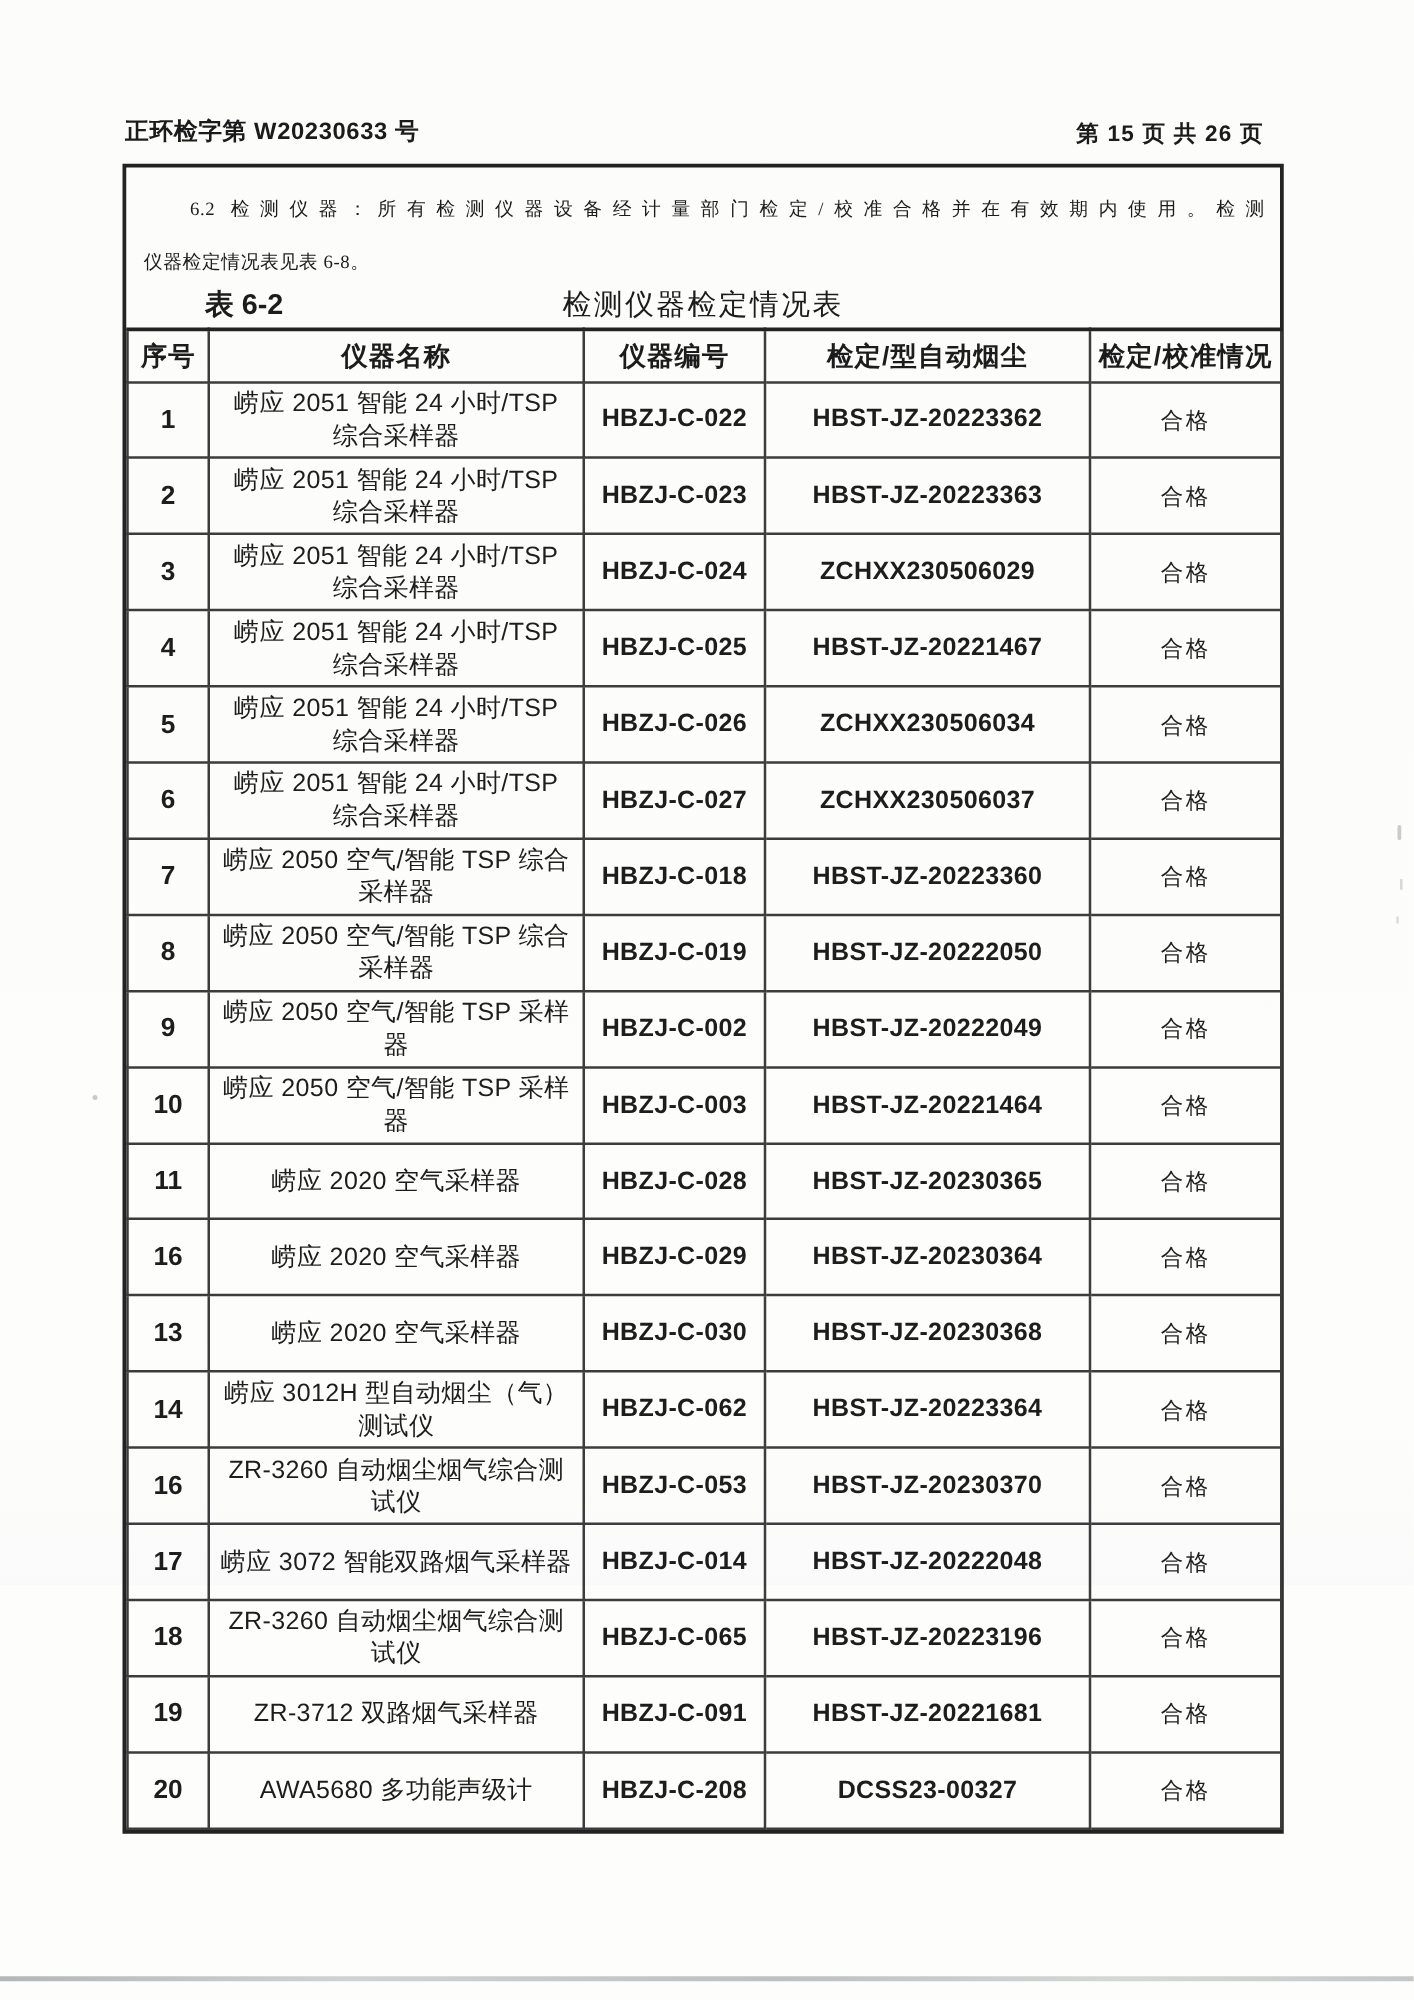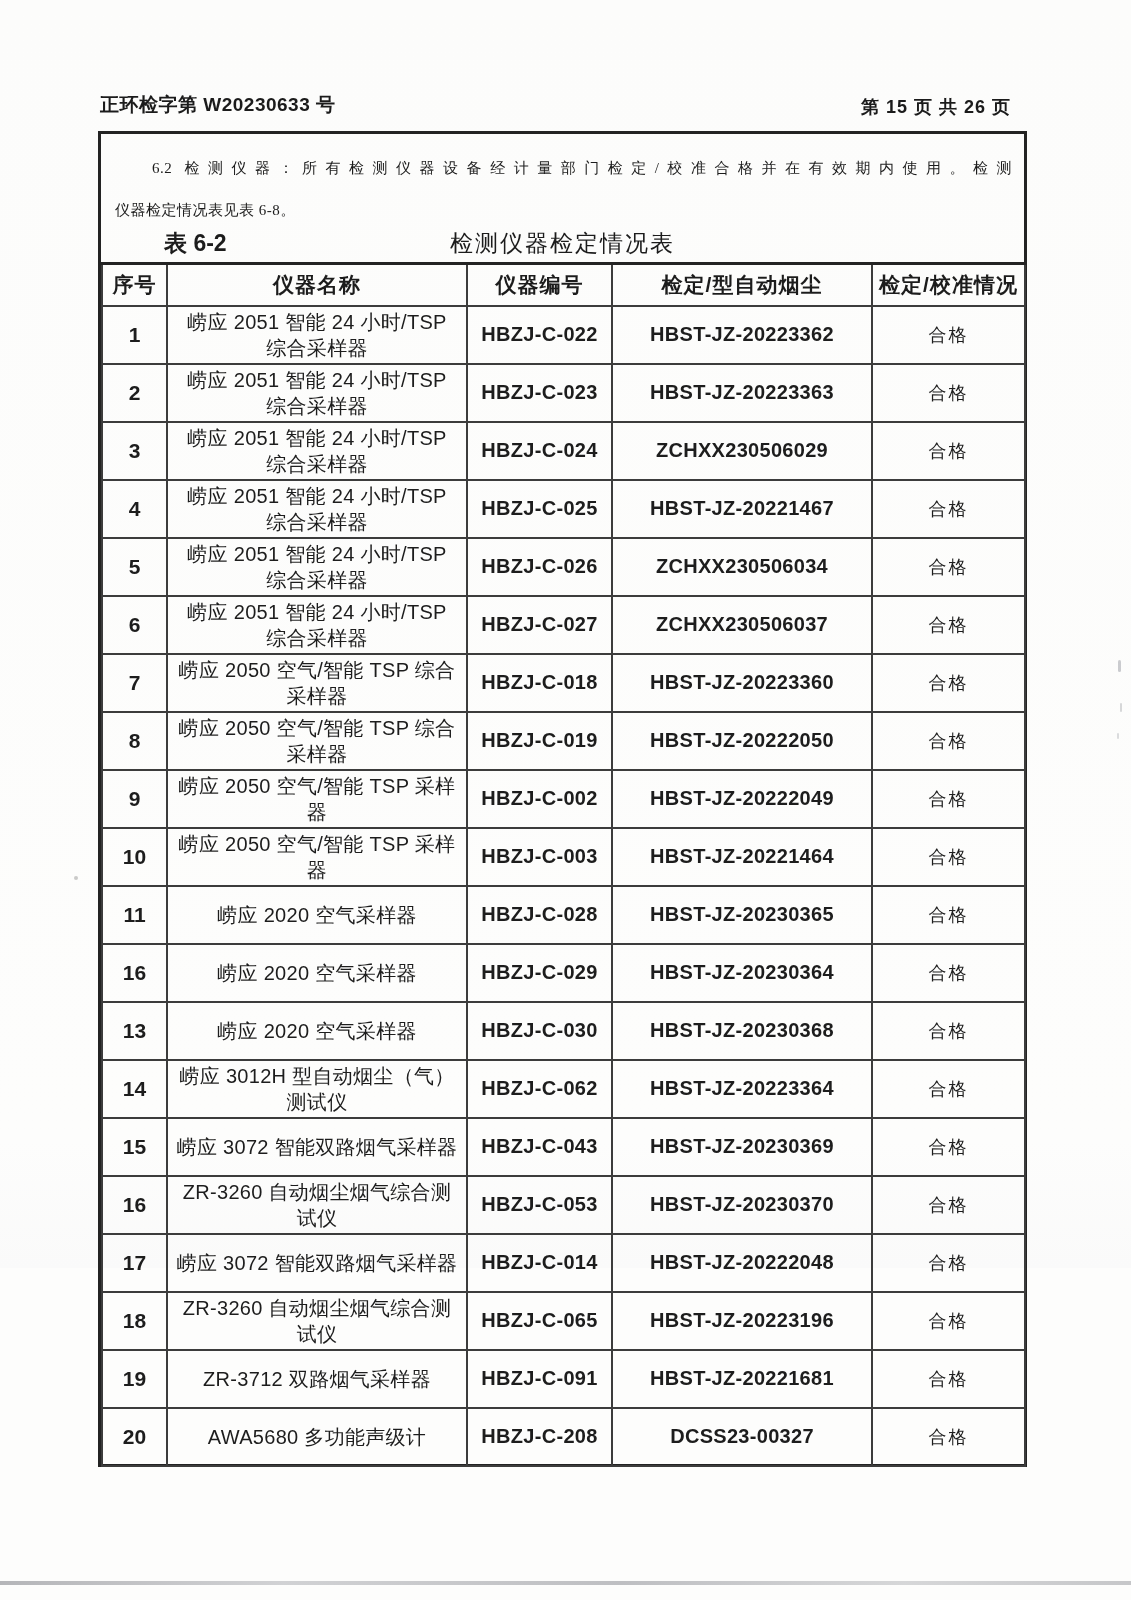--- a/index.html
+++ b/index.html
@@ -218,27 +218,20 @@
             <td class="col-status">合格</td>
           </tr>
           <tr class="data-row">
             <td class="col-no">14</td>
             <td class="col-name">崂应 3012H 型自动烟尘（气）测试仪</td>
             <td class="col-code">HBZJ-C-062</td>
             <td class="col-cert">HBST-JZ-20223364</td>
             <td class="col-status">合格</td>
           </tr>
           <tr class="data-row">
-            <td class="col-no">15</td>
-            <td class="col-name">崂应 3072 智能双路烟气采样器</td>
-            <td class="col-code">HBZJ-C-043</td>
-            <td class="col-cert">HBST-JZ-20230369</td>
-            <td class="col-status">合格</td>
-          </tr>
-          <tr class="data-row">
             <td class="col-no">16</td>
             <td class="col-name">ZR-3260 自动烟尘烟气综合测试仪</td>
             <td class="col-code">HBZJ-C-053</td>
             <td class="col-cert">HBST-JZ-20230370</td>
             <td class="col-status">合格</td>
           </tr>
           <tr class="data-row">
             <td class="col-no">17</td>
             <td class="col-name">崂应 3072 智能双路烟气采样器</td>
             <td class="col-code">HBZJ-C-014</td>

